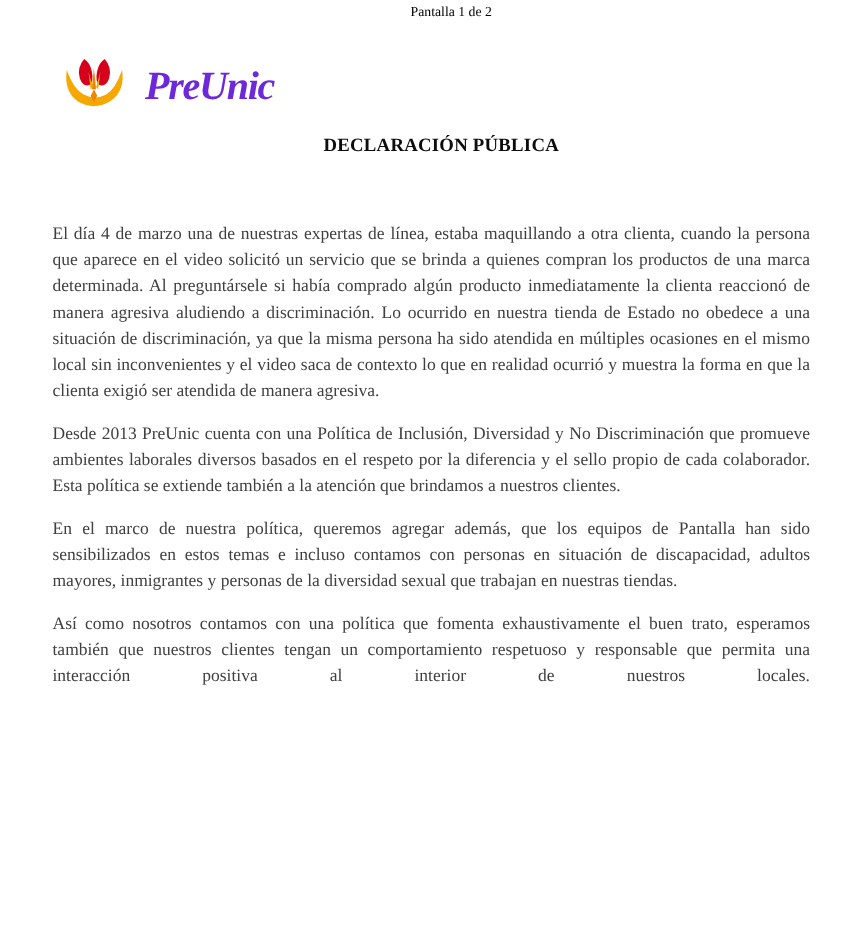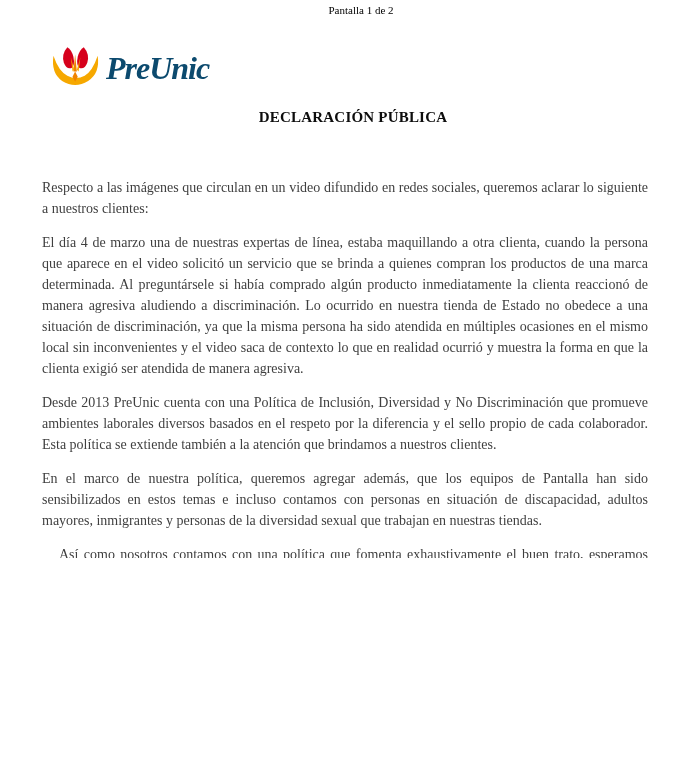--- a/index.html
+++ b/index.html
@@ -33,23 +33,23 @@
   }
   .logo-icon {
     width: 52px;
     height: 46px;
     display: block;
   }
   .logo-text {
     font-size: 32px;
     font-weight: bold;
     font-style: italic;
-    color: #0c4a6e;
+    color: #6d28d9;
     letter-spacing: -1px;
-    margin-left: 4px;
+    margin-left: 14px;
     line-height: 46px;
   }
   .doc-title {
     position: absolute;
     top: 109px;
     left: 0;
     width: 100%;
     margin: 0;
     text-align: center;
     font-size: 15px;
@@ -65,21 +65,20 @@
     font-size: 14px;
     line-height: 21px;
     color: #3f3f3f;
     text-align: justify;
   }
   .doc-body p {
     margin: 0 0 13px 0;
   }
   .doc-body p.justify-last {
     text-align-last: justify;
-    margin-left: 17px;
   }
 </style>
 </head>
 <body>
 
 <div class="page">
 
   <div class="page-indicator">Pantalla 1 de 2</div>
 
   <div class="logo">
@@ -97,20 +96,19 @@
       <path d="M35,14 L33,30 L31,28 Z" fill="#f6a800"></path>
 
       <path d="M29,30 L26,36 L29,42 L32,36 Z" fill="#f08300"></path>
     </svg>
     <span class="logo-text">PreUnic</span>
   </div>
 
   <h1 class="doc-title">DECLARACIÓN PÚBLICA</h1>
 
   <div class="doc-body">
-    <p>Respecto a las imágenes que circulan en un video difundido en redes sociales, queremos aclarar lo siguiente a nuestros clientes:</p>
     <p>El día 4 de marzo una de nuestras expertas de línea, estaba maquillando a otra clienta, cuando la persona que aparece en el video solicitó un servicio que se brinda a quienes compran los productos de una marca determinada. Al preguntársele si había comprado algún producto inmediatamente la clienta reaccionó de manera agresiva aludiendo a discriminación. Lo ocurrido en nuestra tienda de Estado no obedece a una situación de discriminación, ya que la misma persona ha sido atendida en múltiples ocasiones en el mismo local sin inconvenientes y el video saca de contexto lo que en realidad ocurrió y muestra la forma en que la clienta exigió ser atendida de manera agresiva.</p>
     <p>Desde 2013 PreUnic cuenta con una Política de Inclusión, Diversidad y No Discriminación que promueve ambientes laborales diversos basados en el respeto por la diferencia y el sello propio de cada colaborador. Esta política se extiende también a la atención que brindamos a nuestros clientes.</p>
     <p>En el marco de nuestra política, queremos agregar además, que los equipos de Pantalla han sido sensibilizados en estos temas e incluso contamos con personas en situación de discapacidad, adultos mayores, inmigrantes y personas de la diversidad sexual que trabajan en nuestras tiendas.</p>
     <p class="justify-last">Así como nosotros contamos con una política que fomenta exhaustivamente el buen trato, esperamos también que nuestros clientes tengan un comportamiento respetuoso y responsable que permita una interacción positiva al interior de nuestros locales.</p>
   </div>
 
 </div>
 
 </body></html>

